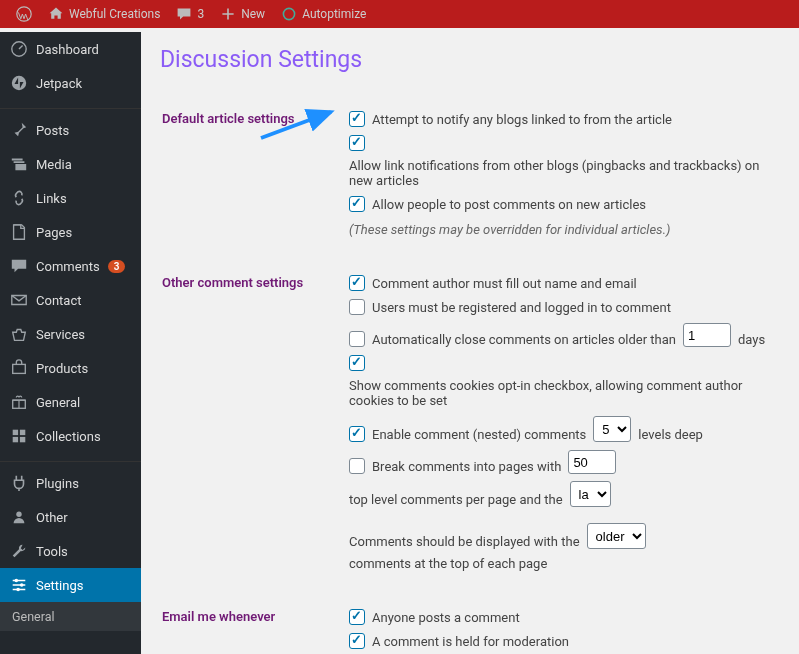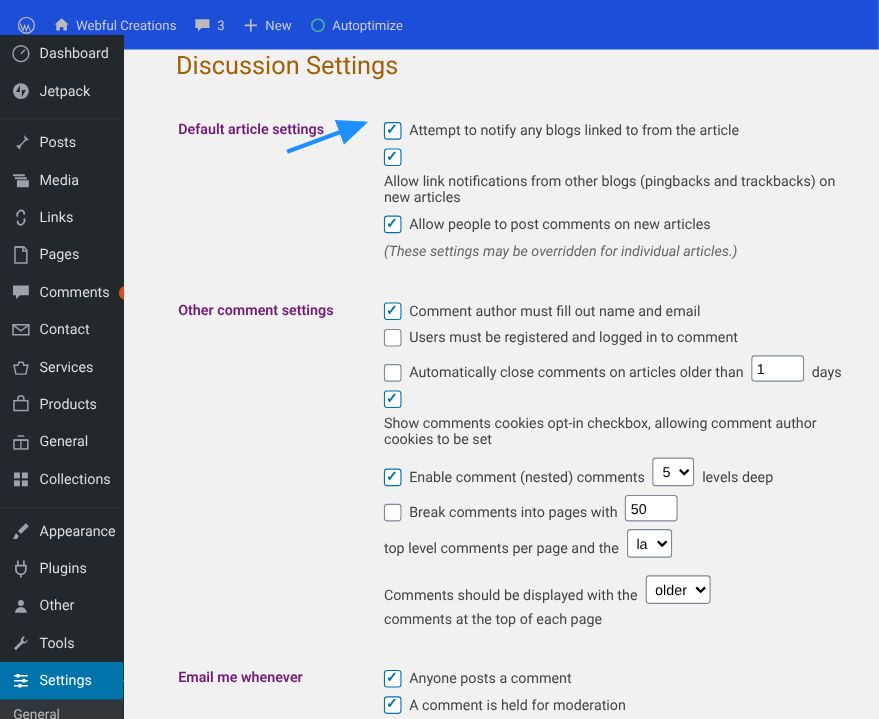--- a/index.html
+++ b/index.html
@@ -1,37 +1,37 @@
 <!DOCTYPE html>
 <html><head>
 <meta charset="utf-8">
 <style>
 * { margin: 0; padding: 0; box-sizing: border-box; }
 body { font-family: -apple-system, BlinkMacSystemFont, "Segoe UI", Roboto, sans-serif; font-size: 13px; color: #444; background: #f1f1f1; width: 799px; height: 654px; overflow: hidden; position: relative; }
 
 
-.adminbar { background: #1d4ed8; height: 45px; display: flex; align-items: center; padding: 0 8px; color: #ccc; font-size: 12px; }
+.adminbar { background: #b91c1c; height: 28px; display: flex; align-items: center; padding: 0 8px; color: #ccc; font-size: 12px; }
 .adminbar .item { display: flex; align-items: center; padding: 0 8px; gap: 5px; cursor: pointer; }
 .adminbar svg { width: 16px; height: 16px; fill: #bbb; }
 
 
-.sidebar { position: absolute; left: 0; top: 32px; bottom: 0; width: 112px; background: #23282d; color: #eee; overflow-y: auto; }
+.sidebar { position: absolute; left: 0; top: 32px; bottom: 0; width: 141px; background: #23282d; color: #eee; overflow-y: auto; }
 .sidebar .menu-item { display: flex; align-items: center; gap: 8px; padding: 8px 10px; font-size: 13px; color: #ddd; cursor: pointer; }
 .sidebar .menu-item.current { background: #0073aa; color: #fff; position: relative; }
 .sidebar .menu-item.current::after { content: ''; position: absolute; right: -8px; top: 50%; transform: translateY(-50%); border: 8px solid transparent; border-right-color: #f1f1f1; }
 .sidebar .sep { height: 5px; border-bottom: 1px solid #333; margin: 4px 0; }
 .sidebar svg { width: 18px; height: 18px; fill: #9ca2a7; flex-shrink: 0; }
 .sidebar .menu-item.current svg { fill: #fff; }
 .sidebar .submenu { background: #32373c; }
 .sidebar .sub-item { padding: 7px 12px; font-size: 12.5px; color: #bbb; cursor: pointer; }
 .sidebar .badge { background: #d54e21; color: #fff; border-radius: 9px; padding: 1px 6px; font-size: 10px; font-weight: 600; }
 
 
 .content { position: absolute; left: 140px; top: 32px; right: 0; bottom: 0; overflow: hidden; padding: 14px 20px; }
-.content h1 { font-size: 23px; font-weight: 400; color: #a16207; margin-bottom: 18px; }
+.content h1 { font-size: 23px; font-weight: 400; color: #8b5cf6; margin-bottom: 18px; }
 .form-table { width: 100%; }
 .form-table th { text-align: left; width: 185px; vertical-align: top; padding: 18px 10px 18px 0; font-weight: 600; color: #701a75; font-size: 13px; }
 .form-table td { padding: 14px 0; vertical-align: top; }
 .row { display: flex; align-items: flex-end; gap: 7px; padding: 4px 0; font-size: 13px; color: #444; flex-wrap: wrap; }
 .row .desc { font-style: italic; color: #666; margin-top: 2px; }
 .row input[type="checkbox"] { appearance: none; width: 16px; height: 16px; border: 1px solid #7e8993; border-radius: 3px; background: #fff; cursor: pointer; position: relative; flex-shrink: 0; }
 .row input[type="checkbox"]:checked { background: #fff; border-color: #0073aa; }
 .row input[type="checkbox"]:checked::after { content: '✓'; position: absolute; top: -2px; left: 1px; color: #0073aa; font-size: 13px; font-weight: bold; }
 .row input[type="number"], .row input[type="text"].small { width: 48px; height: 24px; border: 1px solid #7e8993; border-radius: 3px; padding: 0 4px; font-size: 13px; }
 .row select { height: 26px; border: 1px solid #7e8993; border-radius: 3px; background: #fff; padding: 0 4px; font-size: 13px; }
@@ -155,26 +155,20 @@
         <rect x="3" y="3" width="6" height="6"></rect>
         <rect x="11" y="3" width="6" height="6"></rect>
         <rect x="3" y="11" width="6" height="6"></rect>
         <rect x="11" y="11" width="6" height="6"></rect>
       </svg>
       <span>Collections</span>
     </div>
   <div class="sep"></div>
   <div class="menu-item">
       <svg viewBox="0 0 20 20">
-        <path d="M15 2l3 3-8 8-3-3zM5 12l3 3-2 3-4 0z"></path>
-      </svg>
-      <span>Appearance</span>
-    </div>
-  <div class="menu-item">
-      <svg viewBox="0 0 20 20">
         <path d="M7 2v5M13 2v5M5 7h10v4a5 5 0 01-10 0zM10 16v3" fill="none" stroke="#9ca2a7" stroke-width="1.8"></path>
       </svg>
       <span>Plugins</span>
     </div>
   <div class="menu-item">
       <svg viewBox="0 0 20 20">
         <circle cx="10" cy="7" r="3"></circle>
         <path d="M4 17a6 6 0 0112 0z"></path>
       </svg>
       <span>Other</span>

